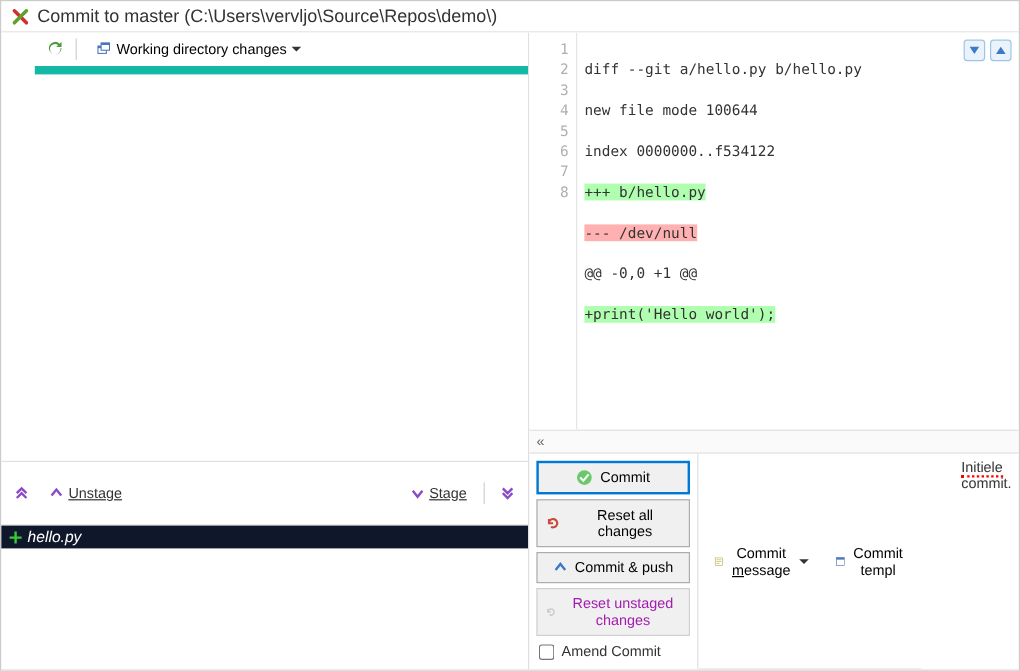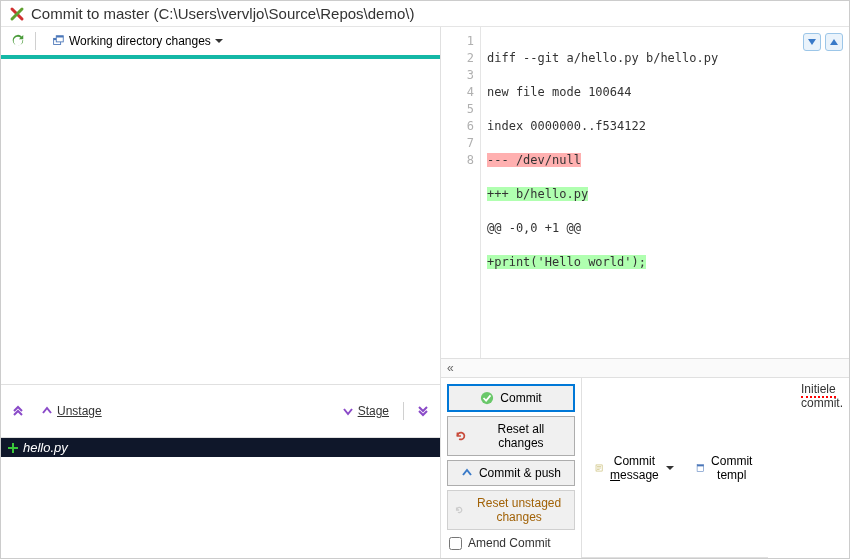--- a/index.html
+++ b/index.html
@@ -3,21 +3,21 @@
   <meta charset="utf-8">
   <style>
     * { margin: 0; padding: 0; box-sizing: border-box; }
     body { font-family: "Segoe UI", Tahoma, sans-serif; font-size: 12px; background: #fff; color: #333; overflow: hidden; }
     .window { width: 850px; height: 559px; display: flex; flex-direction: column; border: 1px solid #ccc; }
     .titlebar { display: flex; align-items: center; padding: 4px 8px; gap: 6px; border-bottom: 1px solid #e5e5e5; }
     .app-icon { width: 16px; height: 16px; }
     .titlebar-text { font-size: 15px; }
     .body { flex: 1; display: flex; overflow: hidden; }
     .left-pane { width: 440px; display: flex; flex-direction: column; border-right: 1px solid #e0e0e0; }
-    .toolbar-top { display: flex; align-items: center; gap: 4px; padding: 3px 6px; border-bottom: 4px solid #14b8a6; }
+    .toolbar-top { display: flex; align-items: center; gap: 4px; padding: 3px 6px; border-bottom: 7px solid #14b8a6; margin-left: 28px; }
     .icon-btn { width: 22px; height: 22px; display: flex; align-items: center; justify-content: center; border: 1px solid transparent; background: transparent; cursor: pointer; border-radius: 2px; }
     .vsep { width: 1px; height: 18px; background: #d0d0d0; margin: 0 2px; }
     .dd-btn { display: flex; align-items: center; gap: 4px; padding: 2px 8px; border: 1px solid transparent; background: transparent; cursor: pointer; font-size: 12px; }
     .caret-down { width: 0; height: 0; border-left: 4px solid transparent; border-right: 4px solid transparent; border-top: 4px solid #333; }
     .empty-area { flex: 1; }
     .stage-bar { display: flex; align-items: center; gap: 6px; padding: 15px 6px; border-top: 1px solid #e0e0e0; border-bottom: 1px solid #e0e0e0; }
     .spacer { flex: 1; }
     .txt-btn { display: flex; align-items: center; gap: 4px; padding: 2px 6px; cursor: pointer; }
     .txt-btn span.lbl { text-decoration: underline; }
     .file-list { flex: 0 0 auto; min-height: 120px; }
@@ -29,21 +29,21 @@
     .code { flex: 1; font-family: Consolas, monospace; font-size: 12px; padding: 6px 6px; line-height: 17px; white-space: pre; }
     .code .del { background: #ffb0b0; }
     .code .add { background: #b0ffb0; }
     .diff-tools { position: absolute; right: 6px; top: 6px; display: flex; gap: 4px; }
     .arrow-btn { width: 18px; height: 18px; border: 1px solid #9cc6e8; border-radius: 3px; display: flex; align-items: center; justify-content: center; background: #eaf3fb; cursor: pointer; }
     .collapse-bar { height: 20px; border-top: 1px solid #e0e0e0; border-bottom: 1px solid #e0e0e0; background: #fafafa; display: flex; align-items: center; padding-left: 6px; color: #666; cursor: pointer; }
     .bottom-row { display: flex; flex: 0 0 auto; }
     .commit-col { width: 170px; display: flex; flex-direction: column; gap: 4px; padding: 6px; border-right: 1px solid #e0e0e0; }
     .btn { display: flex; align-items: center; justify-content: center; gap: 6px; padding: 5px 6px; border: 1px solid #adadad; background: #f0f0f0; font-size: 12px; cursor: pointer; }
     .btn.primary { border: 2px solid #0078d7; }
-    .btn.disabled { color: #a16207; border-color: #d0d0d0; cursor: default; }
+    .btn.disabled { color: #a21caf; border-color: #d0d0d0; cursor: default; }
     .chk-row { display: flex; align-items: center; gap: 6px; padding: 2px 2px; }
     .msg-col { flex: 1; display: flex; flex-direction: row; }
     .msg-toolbar { display: flex; align-items: center; gap: 4px; padding: 3px 4px; border-bottom: 1px solid #e0e0e0; }
     .msg-area { flex: 1; padding: 4px 6px; font-size: 12px; }
     .msg-text { display: inline-block; margin-left: 27px; }
     .squiggle { border-bottom: 2px dotted red; }
     svg { display: block; }
   </style>
 </head>
 <body>
@@ -133,22 +133,22 @@
           <div>4</div>
           <div>5</div>
           <div>6</div>
           <div>7</div>
           <div>8</div>
         </div>
         <div class="code">
 <div><span>diff --git a/hello.py b/hello.py</span></div>
 <div><span>new file mode 100644</span></div>
 <div><span>index 0000000..f534122</span></div>
+<div><span class="add">+++ b/hello.py</span></div>
 <div><span class="del">--- /dev/null</span></div>
-<div><span class="add">+++ b/hello.py</span></div>
 <div><span>@@ -0,0 +1 @@</span></div>
 <div><span class="add">+print('Hello world');</span></div>
 <div><span></span></div>
         </div>
         <div class="diff-tools">
           <button class="arrow-btn">
             <svg width="10" height="10" viewBox="0 0 10 10">
               <path d="M1 2 L5 8 L9 2 Z" fill="#3a7ac8"></path>
             </svg>
           </button>

